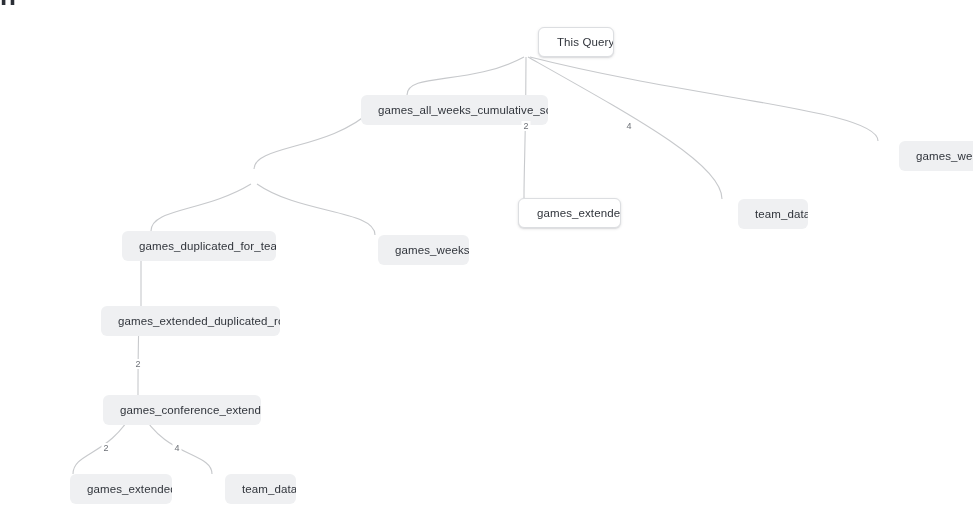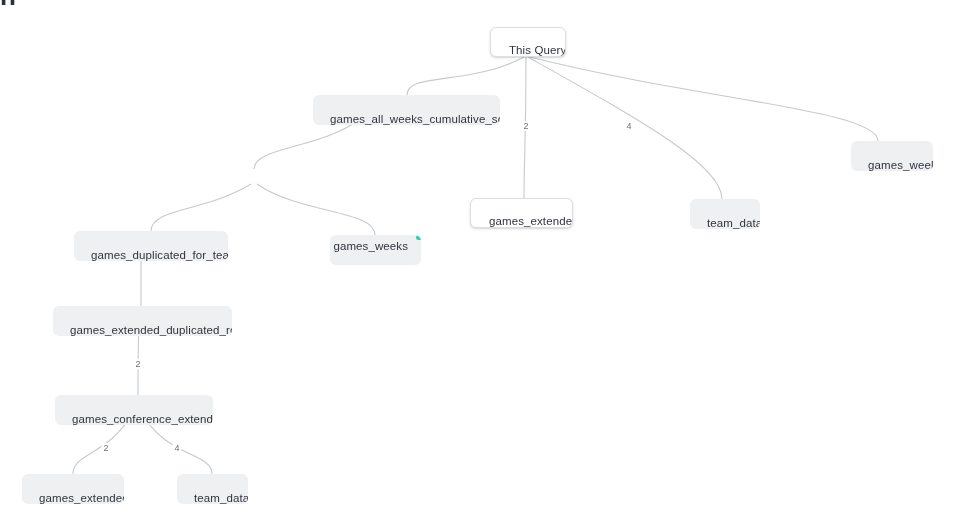--- a/index.html
+++ b/index.html
@@ -70,27 +70,28 @@
     position: absolute;
     left: 0;
     top: 0;
     width: 973px;
     height: 522px;
   }
 
   .node {
     position: absolute;
     display: flex;
-    align-items: flex-end;
+    align-items: center;
     height: 30px;
     border-radius: 6px;
     overflow: hidden;
     background: #eff0f2;
     cursor: pointer;
     box-sizing: border-box;
+    margin-left: 48px;
   }
   .node.raised {
     background: #ffffff;
     border: 1px solid #dcdee1;
     box-shadow: 0 1px 3px rgba(20,24,33,0.13), 0 1px 1px rgba(20,24,33,0.06);
   }
   .node-accent {
     width: 5px;
     flex: 0 0 5px;
     border-radius: 6px 0 0 6px;
@@ -151,21 +152,21 @@
         <div class="node-label">team_data</div>
       </div>
       <div class="node" style="left: 851px; top: 141px; width: 82px;">
         <div class="node-accent accent-purple"></div>
         <div class="node-label">games_week</div>
       </div>
       <div class="node" style="left: 74px; top: 231px; width: 154px;">
         <div class="node-accent accent-teal"></div>
         <div class="node-label">games_duplicated_for_team</div>
       </div>
-      <div class="node" style="left: 330px; top: 235px; width: 91px; flex-direction: column;">
+      <div class="node" style="left: 330px; top: 235px; width: 91px;">
         <div class="node-accent accent-teal"></div>
         <div class="node-label">games_weeks</div>
       </div>
       <div class="node" style="left: 53px; top: 306px; width: 179px;">
         <div class="node-accent accent-teal"></div>
         <div class="node-label">games_extended_duplicated_rows</div>
       </div>
       <div class="node" style="left: 55px; top: 395px; width: 158px;">
         <div class="node-accent accent-teal"></div>
         <div class="node-label">games_conference_extended</div>

